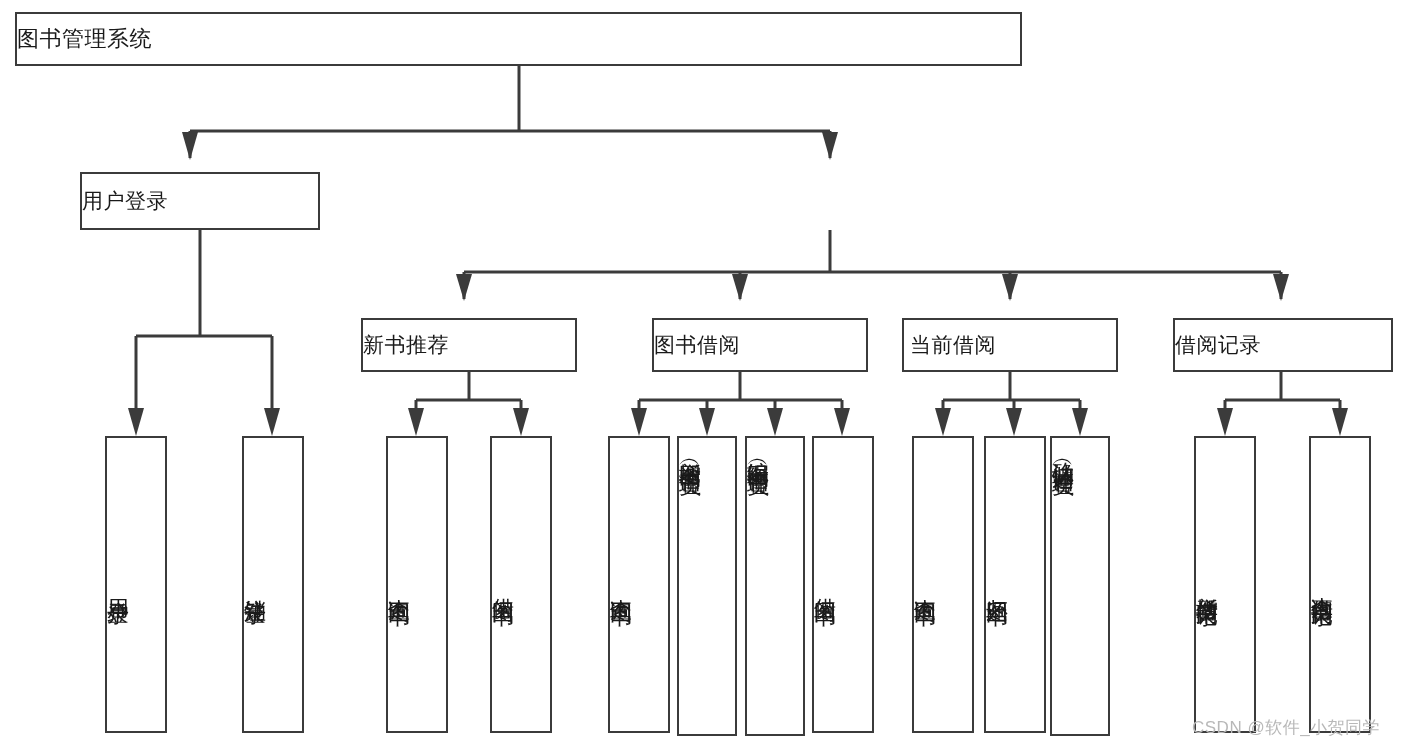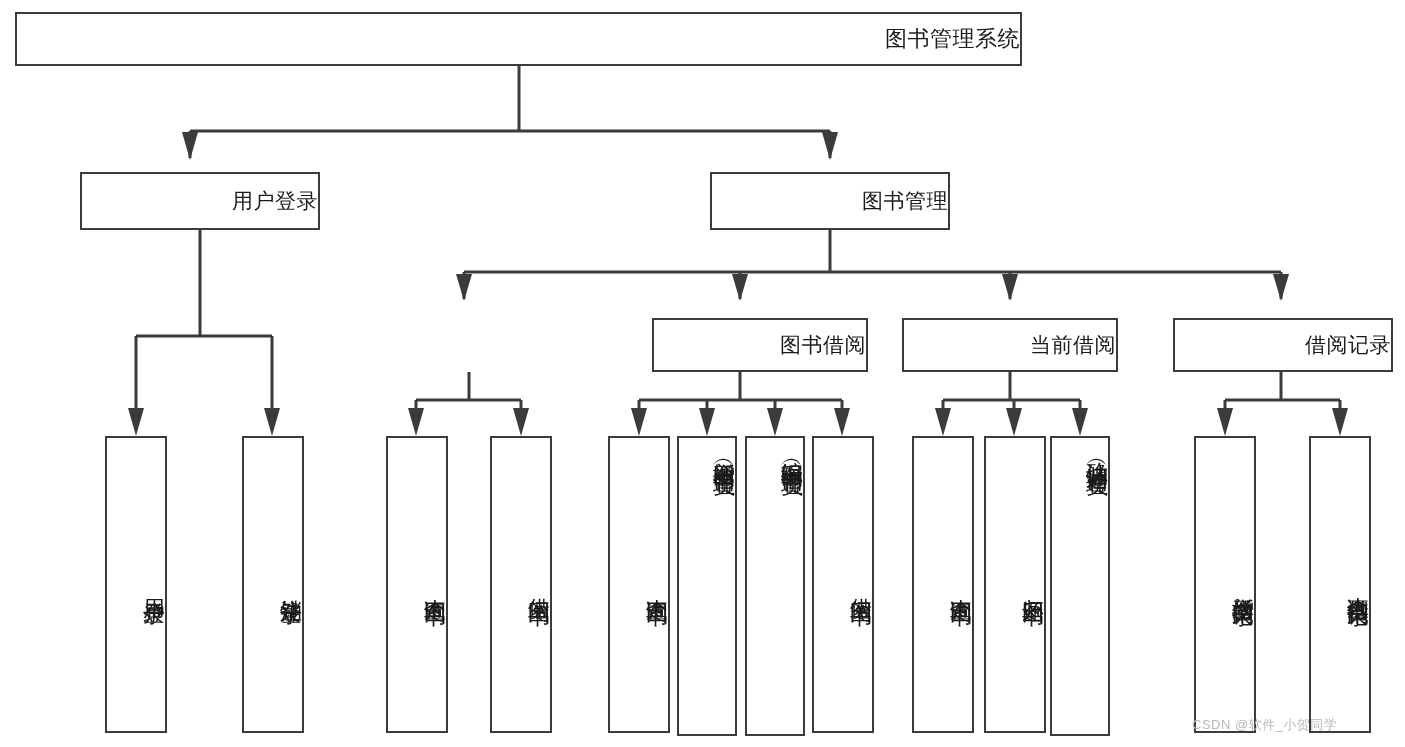--- a/index.html
+++ b/index.html
@@ -25,21 +25,21 @@
     height: 747px;
     pointer-events: none;
   }
   .node {
     position: absolute;
     box-sizing: border-box;
     background: #ffffff;
     border: 2px solid #3b3b3b;
     display: flex;
     align-items: center;
-    justify-content: flex-end;
+    justify-content: flex-start;
     color: #1a1a1a;
   }
   .node .lbl {
     display: block;
     text-align: center;
     line-height: 1.18;
   }
   
   .node.horiz .lbl {
     writing-mode: horizontal-tb;
@@ -62,21 +62,21 @@
     letter-spacing: 2px;
     white-space: nowrap;
   }
   .node.vert.mid {
     align-items: center;
     padding-top: 0;
   }
   .watermark {
     position: absolute;
     color: #b8b8b8;
-    font-size: 13px;
+    font-size: 17px;
     white-space: nowrap;
     letter-spacing: 0.5px;
   }
 </style>
 </head>
 <body>
 
 <div id="canvas">
 
   <svg class="wires" viewBox="0 0 1405 747">
@@ -149,30 +149,30 @@
   </svg>
 
   <div class="node horiz root" style="left:15px; top:12px; width:1007px; height:54px;">
     <span class="lbl">图书管理系统</span>
   </div>
 
   <div class="node horiz" style="left:80px; top:172px; width:240px; height:58px;">
     <span class="lbl">用户登录</span>
   </div>
 
-  <div class="node horiz" style="left:710px; top:172px; width:240px; height:58px;">
-    <span class="lbl">图书管理</span>
-  </div>
-
+
+  <div class="node horiz" style="left:361px; top:318px; width:216px; height:54px;">
+    <span class="lbl">新书推荐</span>
+  </div>
 
   <div class="node horiz" style="left:632px; top:318px; width:216px; height:54px;margin-left:20px;">
     <span class="lbl">图书借阅</span>
   </div>
 
-  <div class="node horiz" style="left:902px; top:318px; width:216px; height:54px;">
+  <div class="node horiz" style="left:902px; top:318px; width:216px; height:54px;padding-left:6px;">
     <span class="lbl">当前借阅</span>
   </div>
 
   <div class="node horiz" style="left:1173px; top:318px; width:220px; height:54px;">
     <span class="lbl">借阅记录</span>
   </div>
 
   <div class="node vert mid" style="left:105px; top:436px; width:62px; height:297px;">
     <span class="lbl">用户登录</span>
   </div>

